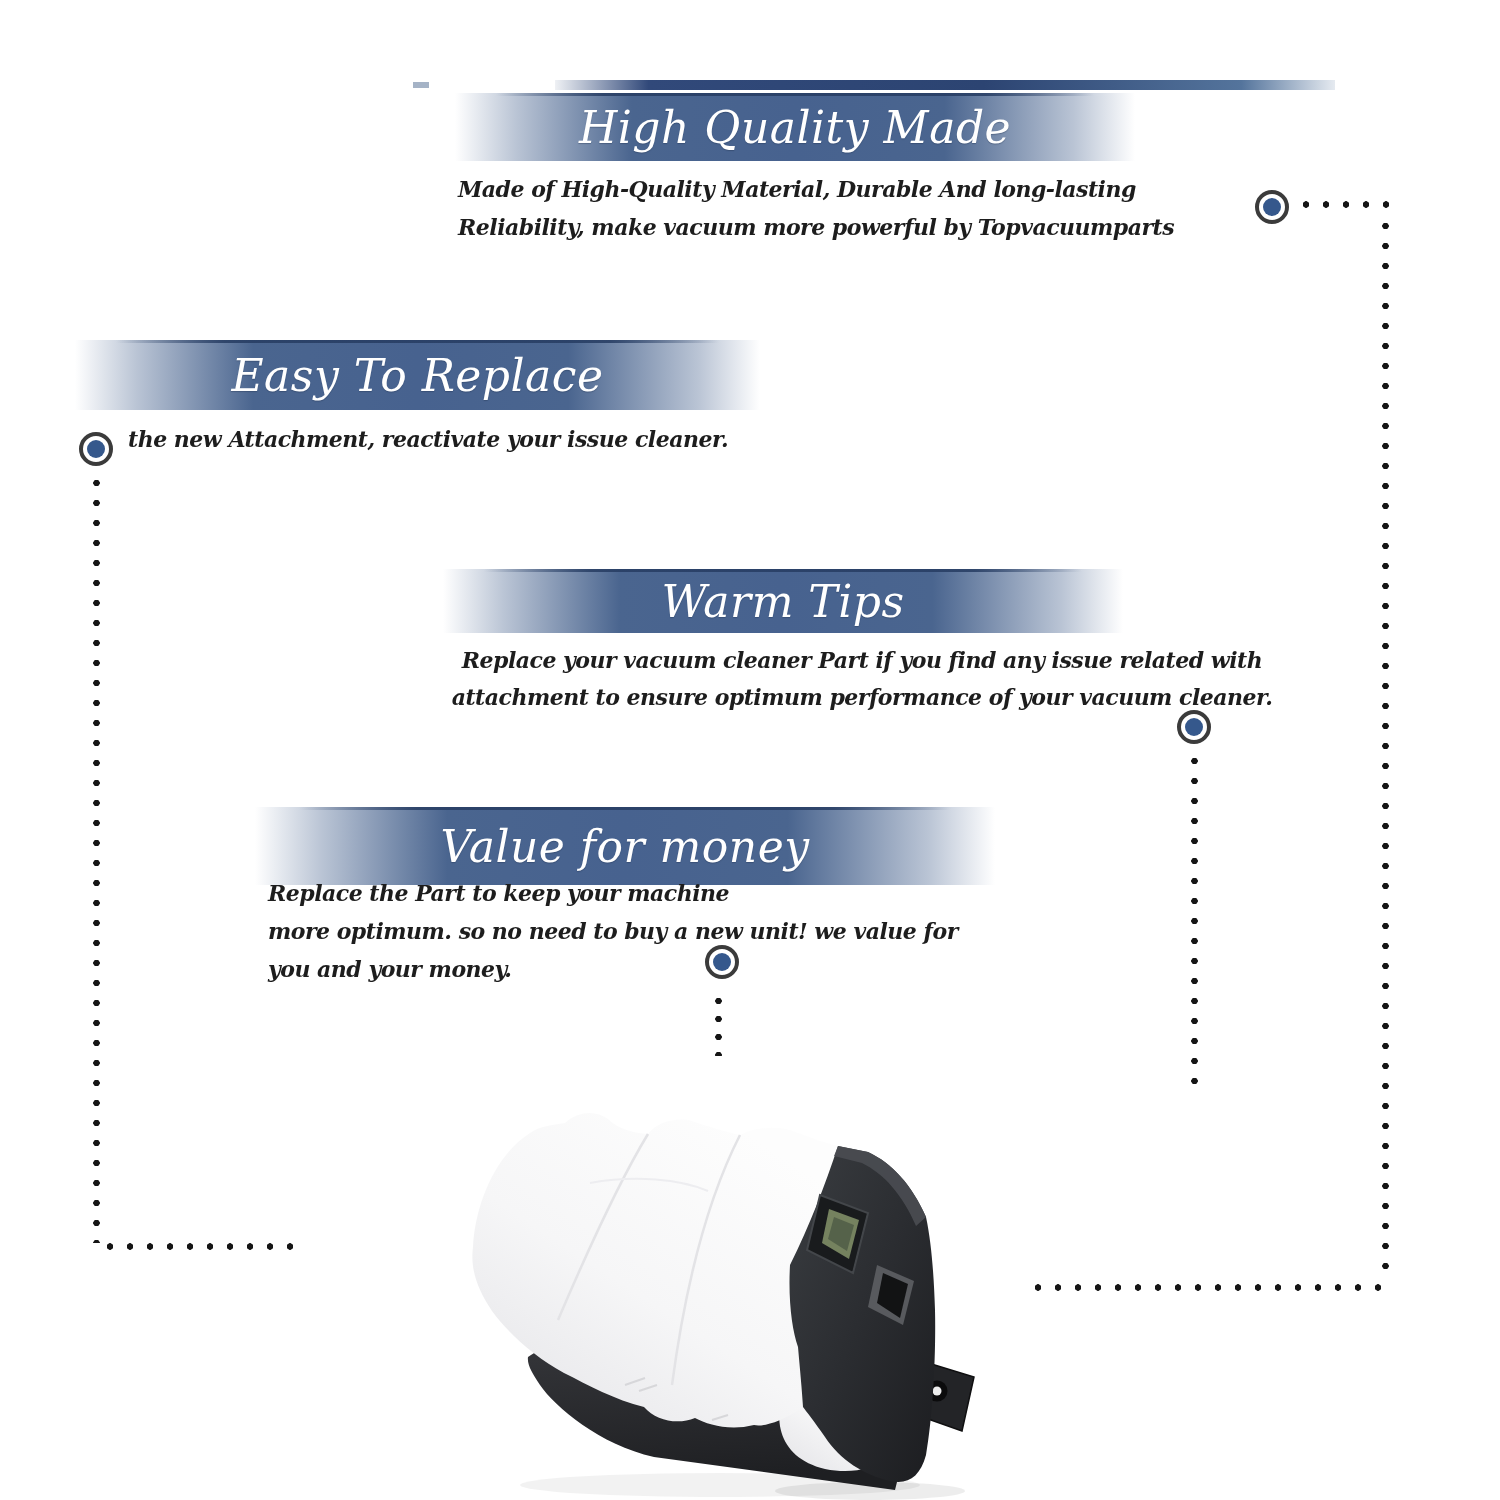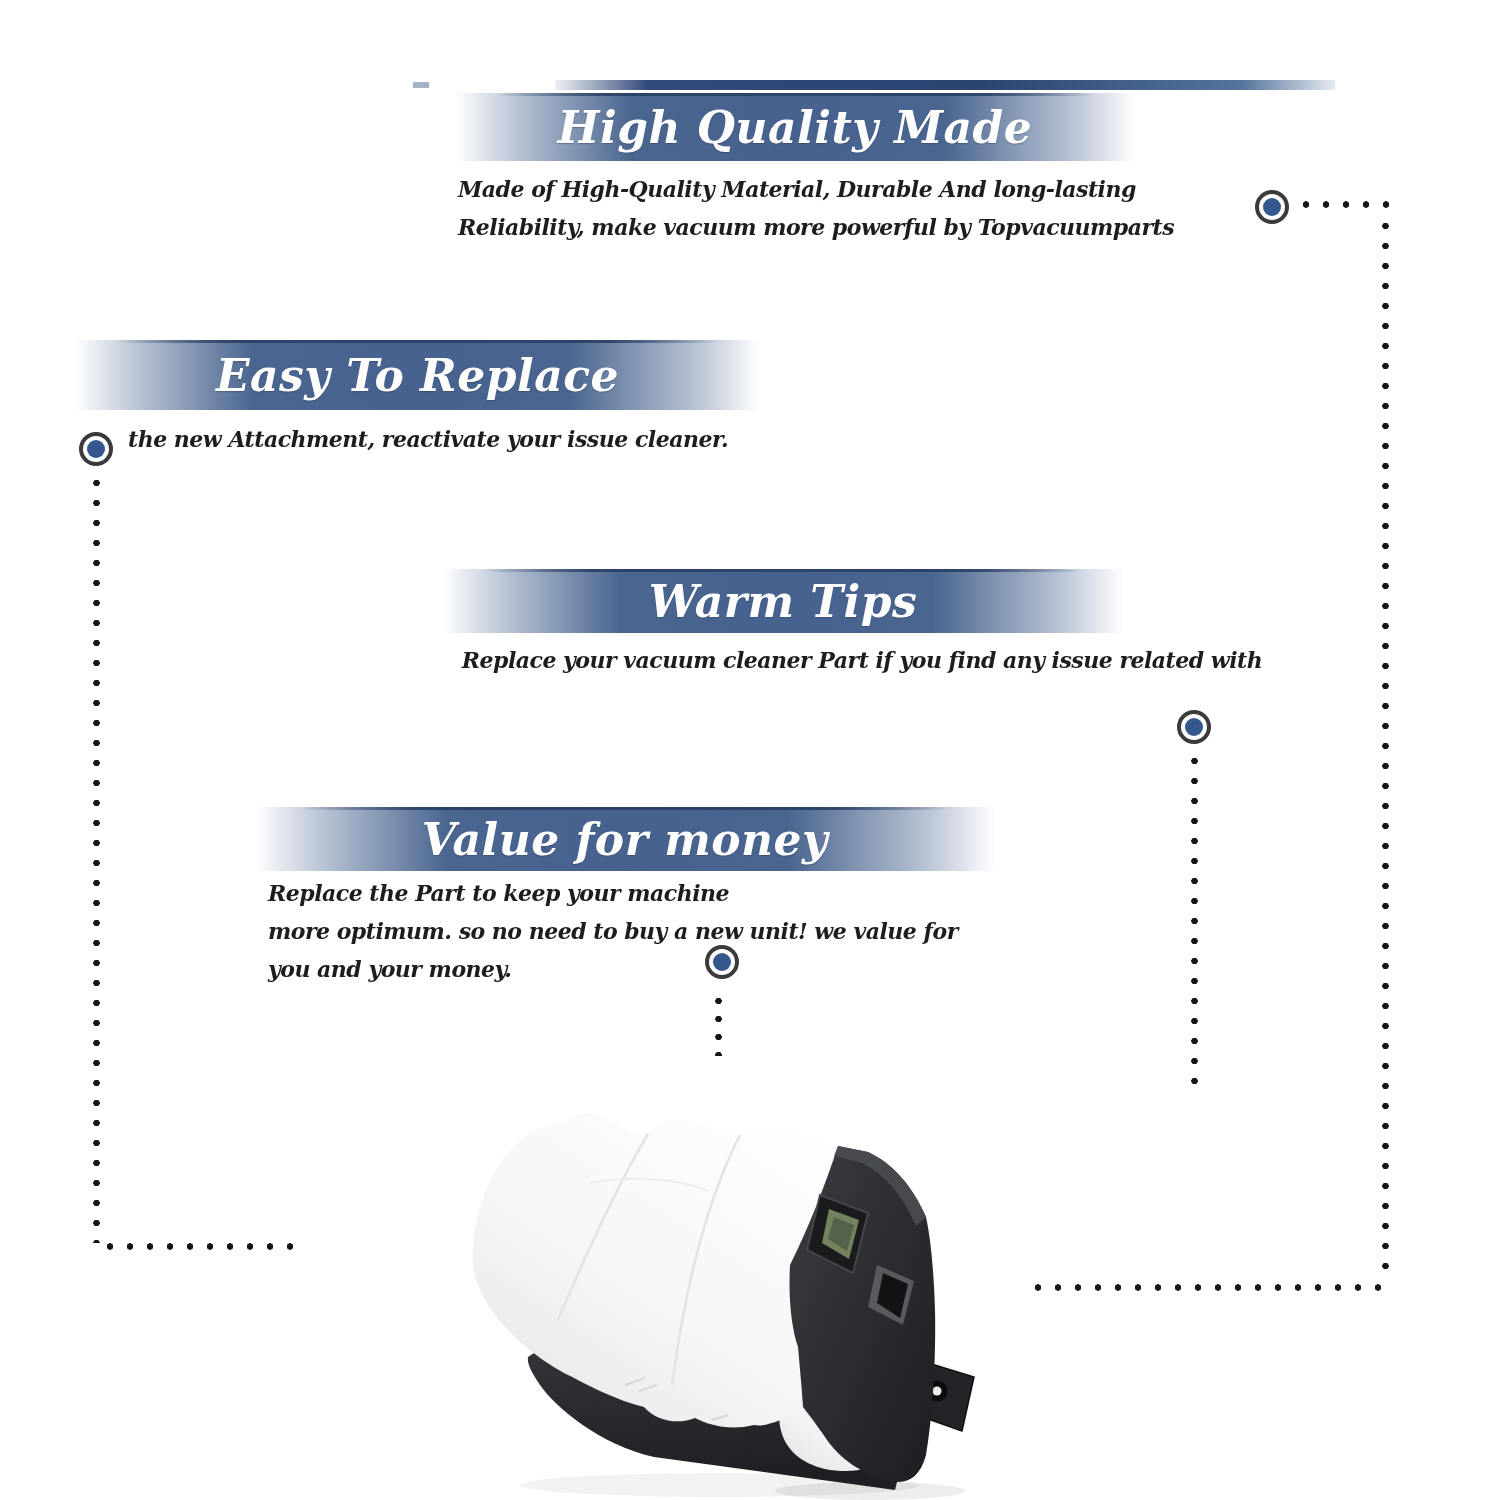--- a/index.html
+++ b/index.html
@@ -6,21 +6,21 @@
   #page{position:relative;width:1500px;height:1500px;background:#ffffff;overflow:hidden;
         font-family:"DejaVu Serif","Liberation Serif",serif;}
 
   
   .banner{position:absolute;display:flex;align-items:center;justify-content:center;
     background:linear-gradient(90deg,
       rgba(70,97,142,0) 0%, rgba(129,148,178,.55) 9%, #4a658f 26%,
       #47628f 50%, #4a658f 72%, rgba(129,148,178,.55) 91%, rgba(70,97,142,0) 100%);}
   .banner::before{content:"";position:absolute;top:0;left:6%;right:6%;height:3px;
     background:linear-gradient(90deg,transparent,rgba(38,60,98,.85) 18%,rgba(38,60,98,.85) 82%,transparent);}
-  .banner h2{margin:0;color:#ffffff;font-style:italic;font-weight:bold;font-size:44px;
+  .banner h2{margin:0;color:#ffffff;font-style:italic;font-weight:normal;font-size:44px;
     letter-spacing:.5px;text-shadow:0 1px 1px rgba(30,45,75,.35);white-space:nowrap;}
 
   
   .copy{position:absolute;color:#1d1d1d;font-style:italic;font-weight:bold;
         font-size:22px;letter-spacing:-0.5px;line-height:38px;}
   .copy div{white-space:nowrap;}
   .copy.centered{text-align:center;margin-left:7px;}
 
   
   .dots-v{position:absolute;width:7px;background-image:radial-gradient(circle,#151515 3px,rgba(0,0,0,0) 3.5px);
@@ -73,27 +73,28 @@
     <div class="mdot"></div>
   </div>
   <div class="dots-v" style="left:93px;top:473px;height:770px;"></div>
   <div class="dots-h" style="left:100px;top:1243px;width:196px;"></div>
 
   <div class="banner" style="left:443px;top:569px;width:680px;height:64px;text-align:center;">
     <h2>Warm Tips</h2>
   </div>
   <div class="copy centered" style="left:380px;top:642px;width:950px;line-height:37px;">
     <div>Replace your vacuum cleaner Part if you find any issue related with</div>
+    <div>attachment to ensure optimum performance of your vacuum cleaner.</div>
   </div>
   <div class="marker" style="left:1177px;top:710px;">
     <div class="mdot"></div>
   </div>
   <div class="dots-v" style="left:1191px;top:751px;height:344px;"></div>
 
-  <div class="banner" style="left:255px;top:807px;width:740px;height:64px;">
+  <div class="banner" style="left:255px;top:807px;width:740px;height:78px;">
     <h2>Value for money</h2>
   </div>
   <div class="copy" style="left:268px;top:874px;">
     <div>Replace the Part to keep your machine</div>
     <div>more optimum. so no need to buy a new unit! we value for</div>
     <div>you and your money.</div>
   </div>
   <div class="marker" style="left:705px;top:945px;">
     <div class="mdot"></div>
   </div>

